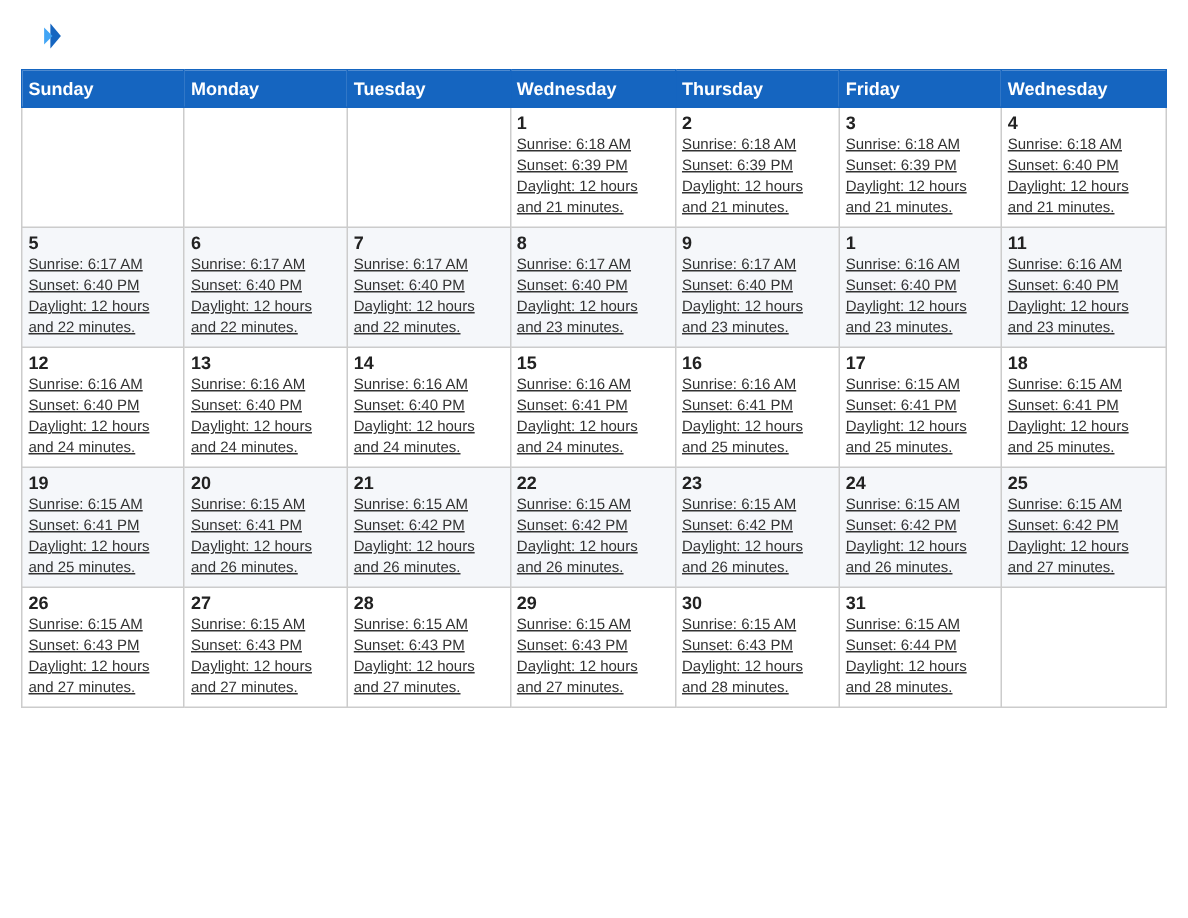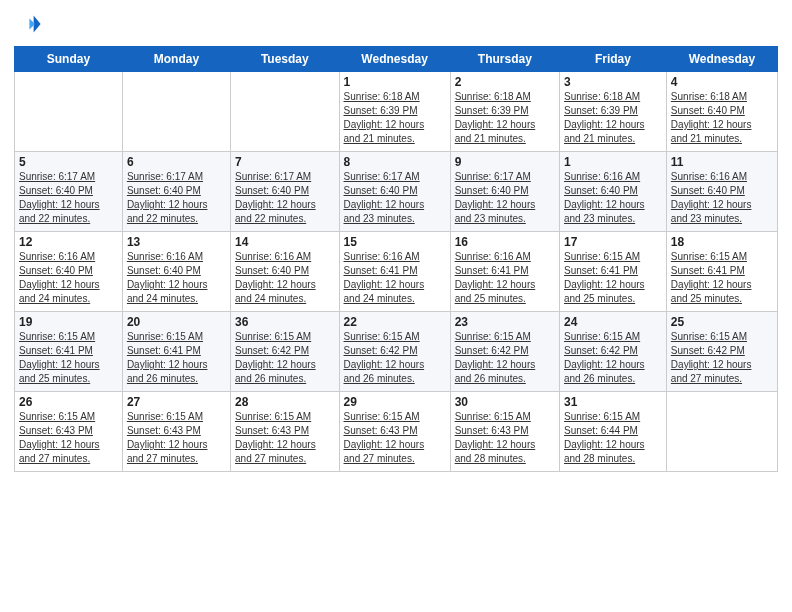--- a/index.html
+++ b/index.html
@@ -54,22 +54,22 @@
     .calendar {
       width: 100%;
       border-collapse: collapse;
       font-size: 10.5px;
     }
     .calendar thead tr th {
       background: #1565c0;
       color: #fff;
       font-weight: bold;
       font-size: 12px;
-      padding: 5px 16px;
-      text-align: center;
+      padding: 5px 4px;
+      text-align: left;
       border: 1px solid #1565c0;
     }
     .calendar tbody tr td {
       border: 1px solid #ccc;
       vertical-align: top;
       padding: 3px 4px 3px 4px;
       width: 113px;
       min-height: 70px;
       height: 80px;
       background: #fff;
@@ -272,21 +272,21 @@
 and 25 minutes.</div>
           </td>
           <td>
             <span class="day-number">20</span>
             <div class="day-info" style="white-space: pre-line;">Sunrise: 6:15 AM
 Sunset: 6:41 PM
 Daylight: 12 hours
 and 26 minutes.</div>
           </td>
           <td>
-            <span class="day-number">36</span>
+            <span class="day-number">21</span>
             <div class="day-info" style="white-space: pre-line;">Sunrise: 6:15 AM
 Sunset: 6:42 PM
 Daylight: 12 hours
 and 26 minutes.</div>
           </td>
           <td>
             <span class="day-number">22</span>
             <div class="day-info" style="white-space: pre-line;">Sunrise: 6:15 AM
 Sunset: 6:42 PM
 Daylight: 12 hours

